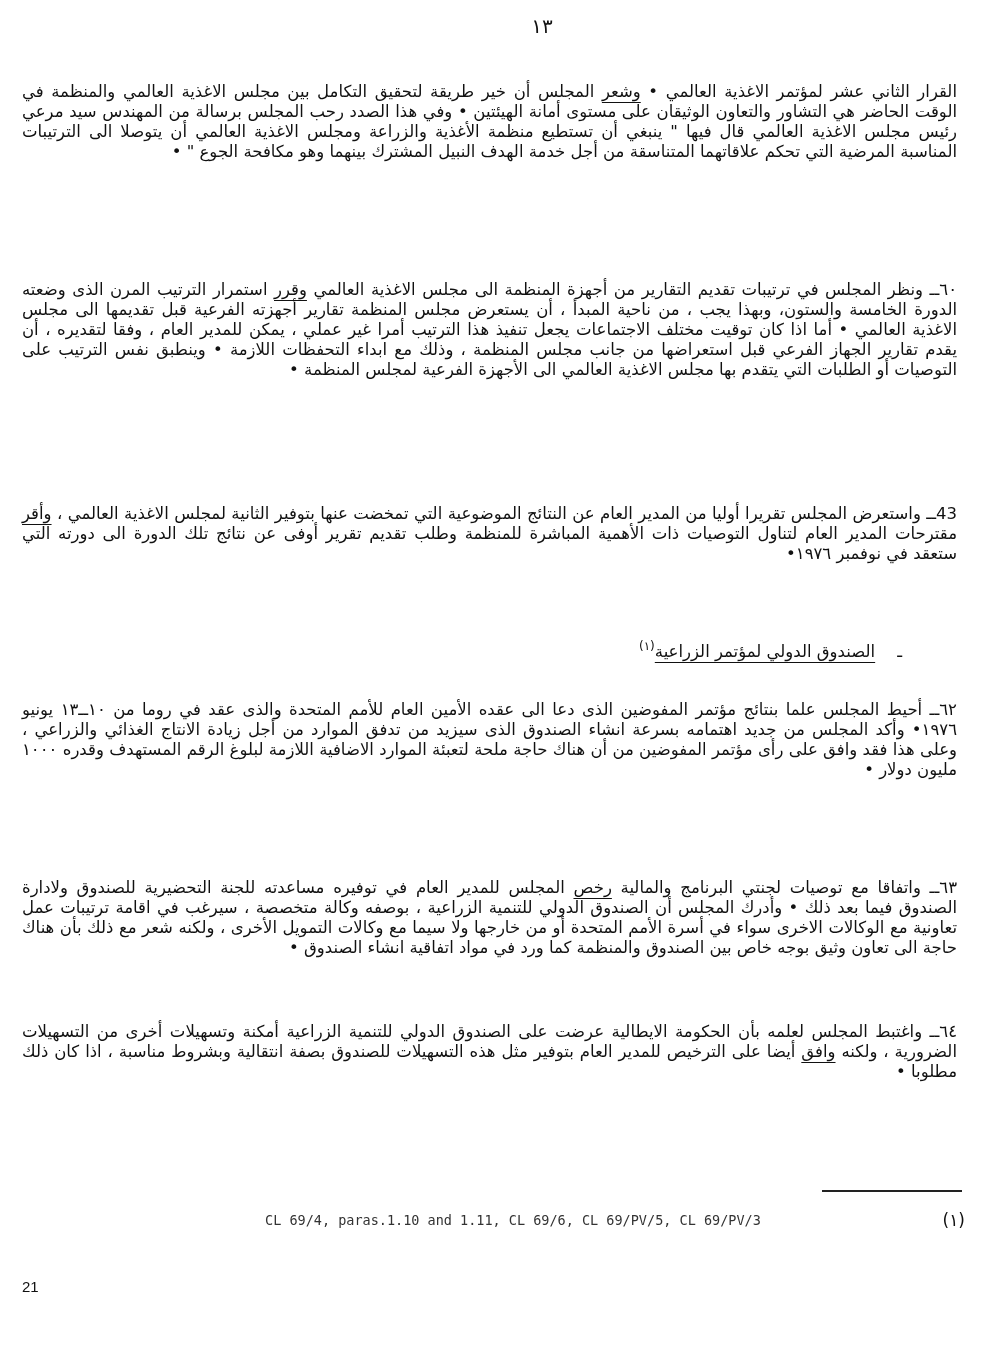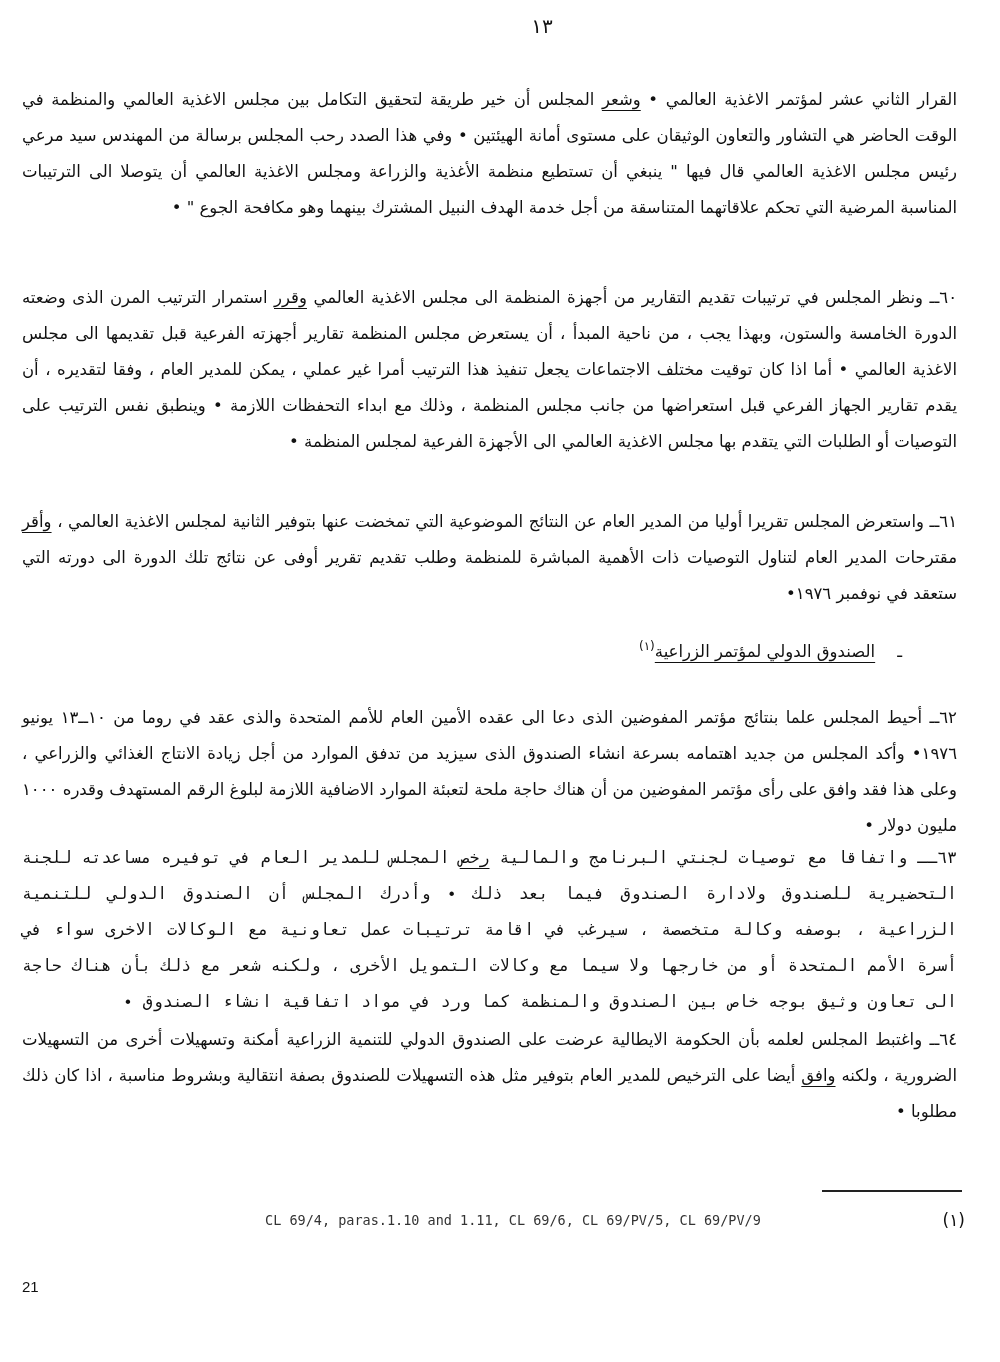--- a/index.html
+++ b/index.html
@@ -1,27 +1,27 @@
 <!DOCTYPE html>
 <html><head>
 <meta charset="utf-8">
 <style>
   html, body { margin: 0; padding: 0; background: #ffffff; }
   body { width: 1000px; height: 1362px; position: relative; overflow: hidden; color: #111; font-family: "DejaVu Sans", sans-serif; }
   .page-num { position: absolute; top: 14px; left: 0; width: 1000px; text-align: center; font-size: 20px; margin-left: 42px; }
   .body-text { position: absolute; left: 22px; width: 935px; direction: rtl; text-align: justify; font-size: 16.5px; }
-  .para { margin: 0; line-height: 36px; text-align-last: right; }
+  .para { margin: 0; line-height: 20px; text-align-last: right; }
   .p0 { top: 82px; }
   .p60 { top: 280px; }
   .p61 { top: 504px; }
   .heading { position: absolute; top: 628px; right: 98px; direction: rtl; font-size: 16.5px; line-height: 36px; }
   .heading .dash { display: inline-block; margin-left: 22px; }
   .heading sup { font-size: 12px; }
   .p62 { top: 700px; }
-  .p63 { top: 841px; font-family: Liberation Mono, monospace; }
+  .p63 { top: 878px; }
   .p64 { top: 1022px; }
   .u { text-decoration: underline; text-underline-offset: 5px; }
   .fn-rule { position: absolute; top: 1190px; right: 38px; width: 140px; border-top: 2px solid #222; }
   .footnote { position: absolute; top: 1212px; left: 265px; width: 700px; font-family: "DejaVu Sans Mono", monospace; font-size: 13.5px; color: #333; }
   .footnote .fn-marker { position: absolute; right: 0; top: -2px; font-family: "DejaVu Sans", sans-serif; font-size: 17px; color: #111; }
   .footer-num { position: absolute; top: 1278px; left: 22px; font-size: 15px; font-family: "Liberation Sans", sans-serif; }
 </style>
 </head>
 <body>
 
@@ -34,21 +34,21 @@
 </div>
 
 <div class="body-text p60">
   <p class="para">
     <span>٦٠</span><span>ــ ونظر المجلس في ترتيبات تقديم التقارير من أجهزة المنظمة الى مجلس الاغذية العالمي </span><span class="u">وقرر</span><span> استمرار الترتيب المرن الذى وضعته الدورة الخامسة والستون، وبهذا يجب ، من ناحية المبدأ ، أن يستعرض مجلس المنظمة تقارير أجهزته الفرعية قبل تقديمها الى مجلس الاغذية العالمي • أما اذا كان توقيت مختلف الاجتماعات يجعل تنفيذ هذا الترتيب أمرا غير عملي ، يمكن للمدير العام ، وفقا لتقديره ، أن يقدم تقارير الجهاز الفرعي قبل استعراضها من جانب مجلس المنظمة ، وذلك مع ابداء التحفظات اللازمة • وينطبق نفس الترتيب على التوصيات أو الطلبات التي يتقدم بها مجلس الاغذية العالمي الى الأجهزة الفرعية لمجلس المنظمة •</span>
   </p>
 </div>
 
 <div class="body-text p61">
   <p class="para">
-    <span>٦١</span><span>ــ واستعرض المجلس تقريرا أوليا من المدير العام عن النتائج الموضوعية التي تمخضت عنها بتوفير الثانية لمجلس الاغذية العالمي ، </span><span class="u">وأقر</span><span> مقترحات المدير العام لتناول التوصيات ذات الأهمية المباشرة للمنظمة وطلب تقديم تقرير أوفى عن نتائج تلك الدورة الى دورته التي ستعقد في نوفمبر ١٩٧٦•</span>
+    <span>43</span><span>ــ واستعرض المجلس تقريرا أوليا من المدير العام عن النتائج الموضوعية التي تمخضت عنها بتوفير الثانية لمجلس الاغذية العالمي ، </span><span class="u">وأقر</span><span> مقترحات المدير العام لتناول التوصيات ذات الأهمية المباشرة للمنظمة وطلب تقديم تقرير أوفى عن نتائج تلك الدورة الى دورته التي ستعقد في نوفمبر ١٩٧٦•</span>
   </p>
 </div>
 
 <div class="heading">
   <span class="dash">ـ</span><span class="u">الصندوق الدولي لمؤتمر الزراعية</span><sup>(١)</sup>
 </div>
 
 <div class="body-text p62">
   <p class="para">
     <span>٦٢</span><span>ــ أحيط المجلس علما بنتائج مؤتمر المفوضين الذى دعا الى عقده الأمين العام للأمم المتحدة والذى عقد في روما من ١٠ــ١٣ يونيو ١٩٧٦• وأكد المجلس من جديد اهتمامه بسرعة انشاء الصندوق الذى سيزيد من تدفق الموارد من أجل زيادة الانتاج الغذائي والزراعي ، وعلى هذا فقد وافق على رأى مؤتمر المفوضين من أن هناك حاجة ملحة لتعبئة الموارد الاضافية اللازمة لبلوغ الرقم المستهدف وقدره ١٠٠٠ مليون دولار •</span>
@@ -63,17 +63,17 @@
 
 <div class="body-text p64">
   <p class="para">
     <span>٦٤</span><span>ــ واغتبط المجلس لعلمه بأن الحكومة الايطالية عرضت على الصندوق الدولي للتنمية الزراعية أمكنة وتسهيلات أخرى من التسهيلات الضرورية ، ولكنه </span><span class="u">وافق</span><span> أيضا على الترخيص للمدير العام بتوفير مثل هذه التسهيلات للصندوق بصفة انتقالية وبشروط مناسبة ، اذا كان ذلك مطلوبا •</span>
   </p>
 </div>
 
 <div class="fn-rule"></div>
 
 <div class="footnote">
-  <span>CL 69/4, paras.1.10 and 1.11, CL 69/6, CL 69/PV/5, CL 69/PV/9</span>
+  <span>CL 69/4, paras.1.10 and 1.11, CL 69/6, CL 69/PV/5, CL 69/PV/3</span>
   <span class="fn-marker">(١)</span>
 </div>
 
 <div class="footer-num">21</div>
 
 </body></html>

